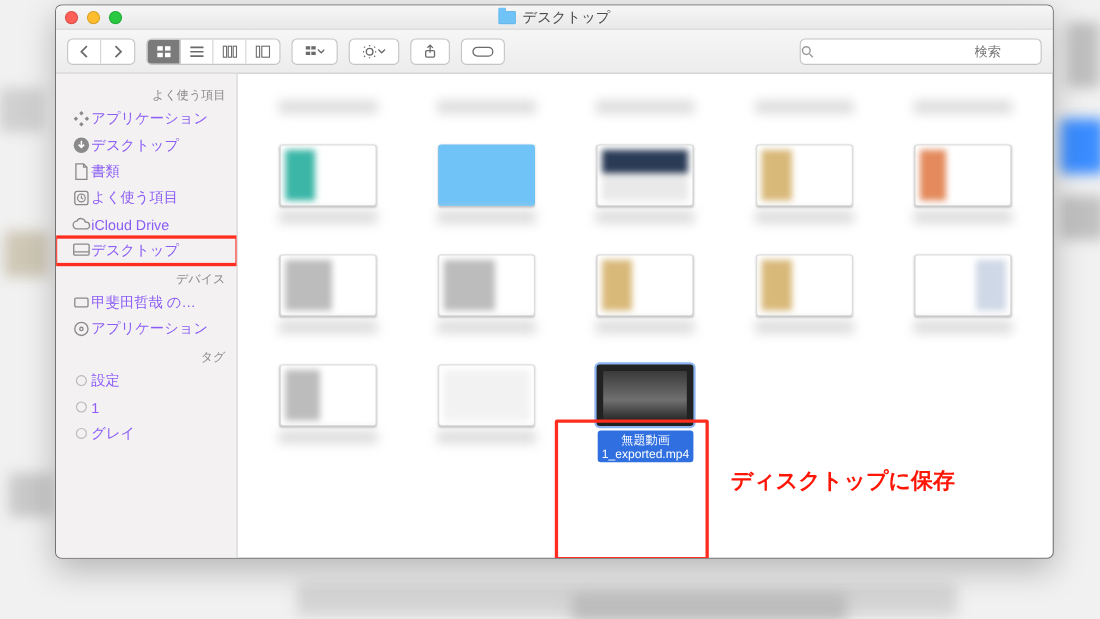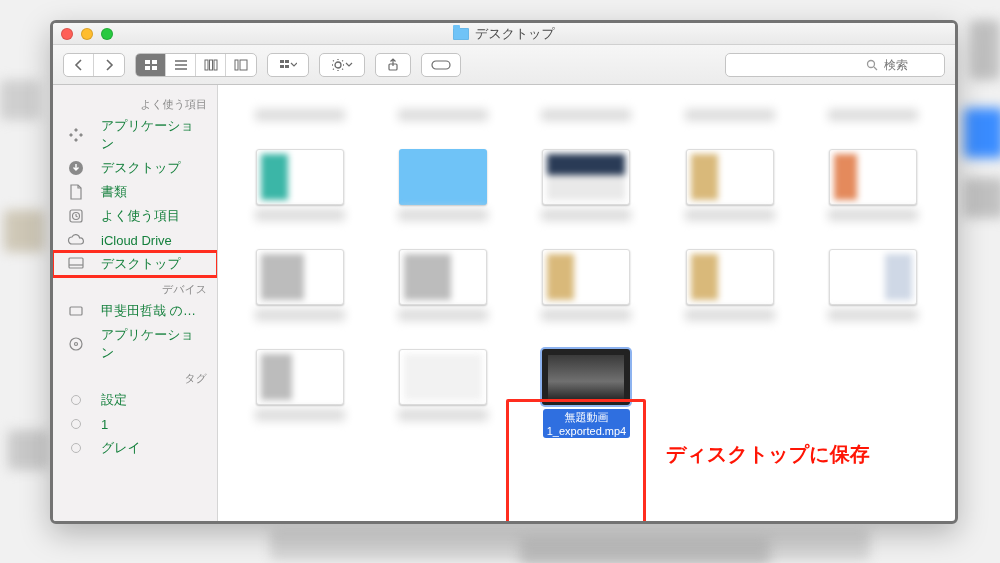--- a/index.html
+++ b/index.html
@@ -19,25 +19,25 @@
     inset: 0;
     background: #f1f1f1;
     overflow: hidden;
   }
   .bg-blob { position: absolute; filter: blur(6px); border-radius: 4px; background: #d9d9d9; }
 
   
   .finder {
     position: absolute;
     left: 50px;
-    top: 20px;
+    top: 4px;
     width: 908px;
     height: 504px;
     background: #fff;
-    border: 3px solid #737373;
+    border: 1px solid #737373;
     border-radius: 6px;
     box-shadow: 0 10px 30px rgba(0,0,0,0.25);
     display: flex;
     flex-direction: column;
     overflow: hidden;
   }
 
   
   .titlebar {
     height: 22px;
@@ -94,44 +94,44 @@
   .tbtn:last-child { border-right: none; }
   .tbtn.active { background: #7a7a7a; color: #fff; }
   .single-btn {
     width: 36px; height: 24px; border: 1px solid #c4c4c4; border-radius: 5px;
     background: #fff; display: flex; align-items: center; justify-content: center;
     color: #6b6b6b; cursor: pointer;
   }
   .spacer { flex: 1; }
   .searchbox {
     width: 220px; height: 24px; border: 1px solid #c4c4c4; border-radius: 5px;
-    background: #fff; display: flex; align-items: center; justify-content: flex-end;
+    background: #fff; display: flex; align-items: center; justify-content: space-between;
     gap: 6px; color: #9a9a9a;
   }
   .searchbox input {
     border: none; outline: none; width: 60px; font-size: 12px; color: #666;
     background: transparent;
   }
 
   
   .body {
     flex: 1; display: flex; min-height: 0;
   }
   .sidebar {
     width: 165px; background: #f3f1f2; border-right: 1px solid #d5d5d5;
     overflow: auto; padding-top: 6px;
   }
   .sb-header {
     padding: 6px 10px 2px 10px;
     font-size: 11px; color: #8a8a8a; text-align: right;
   }
   .sb-item {
-    display: flex; align-items: center; gap: 16px;
+    display: flex; align-items: center; gap: 0;
     padding: 3px 10px 3px 14px;
-    font-size: 13px; color: #15803d;
+    font-size: 13px; color: #8b5cf6;
     cursor: pointer;
   }
   .sb-item .ic { width: 18px; height: 18px; display: flex; align-items: center; justify-content: center; color: #7e7e7e; }
   .sb-item.highlight {
     outline: 3px solid #ff2d1f;
     outline-offset: -1px;
     background: #f3f1f2;
   }
   .tagdot {
     width: 10px; height: 10px; border: 1px solid #b8b8b8; border-radius: 50%;

